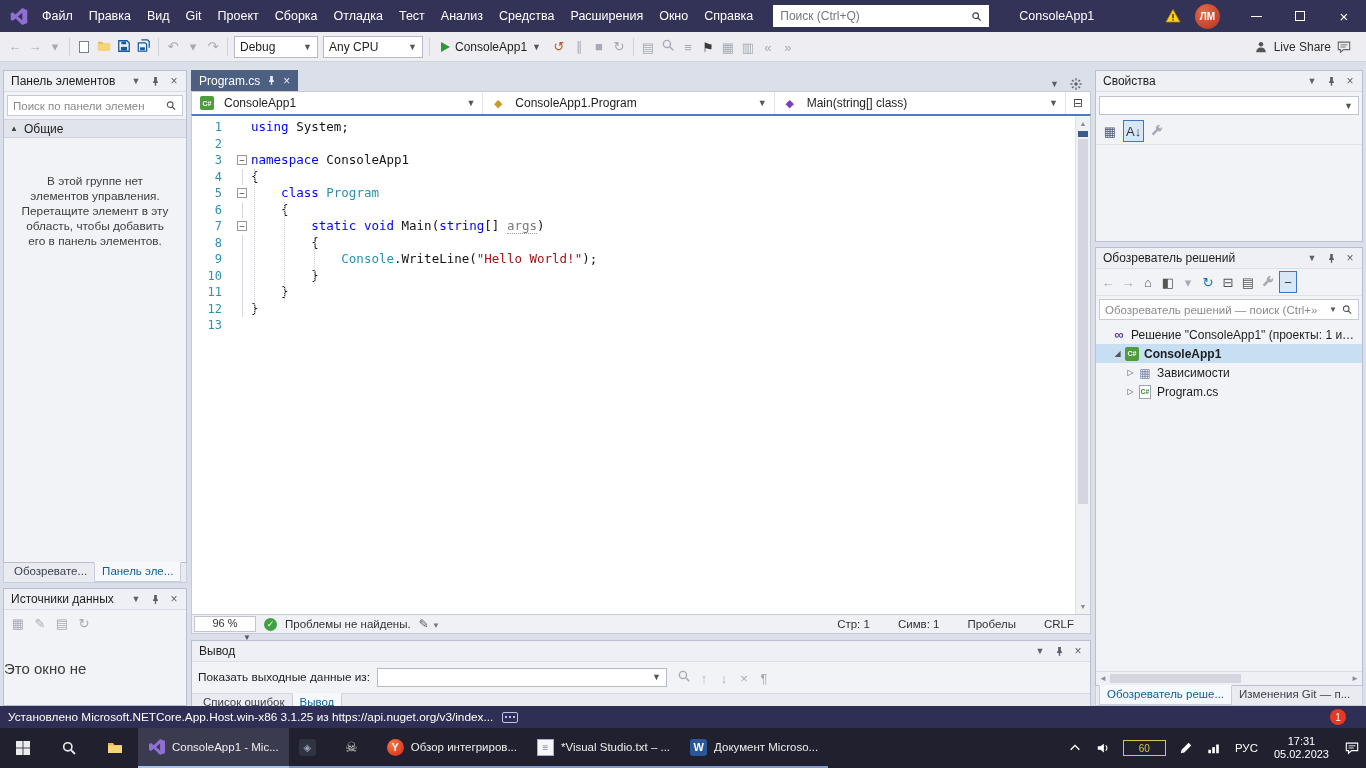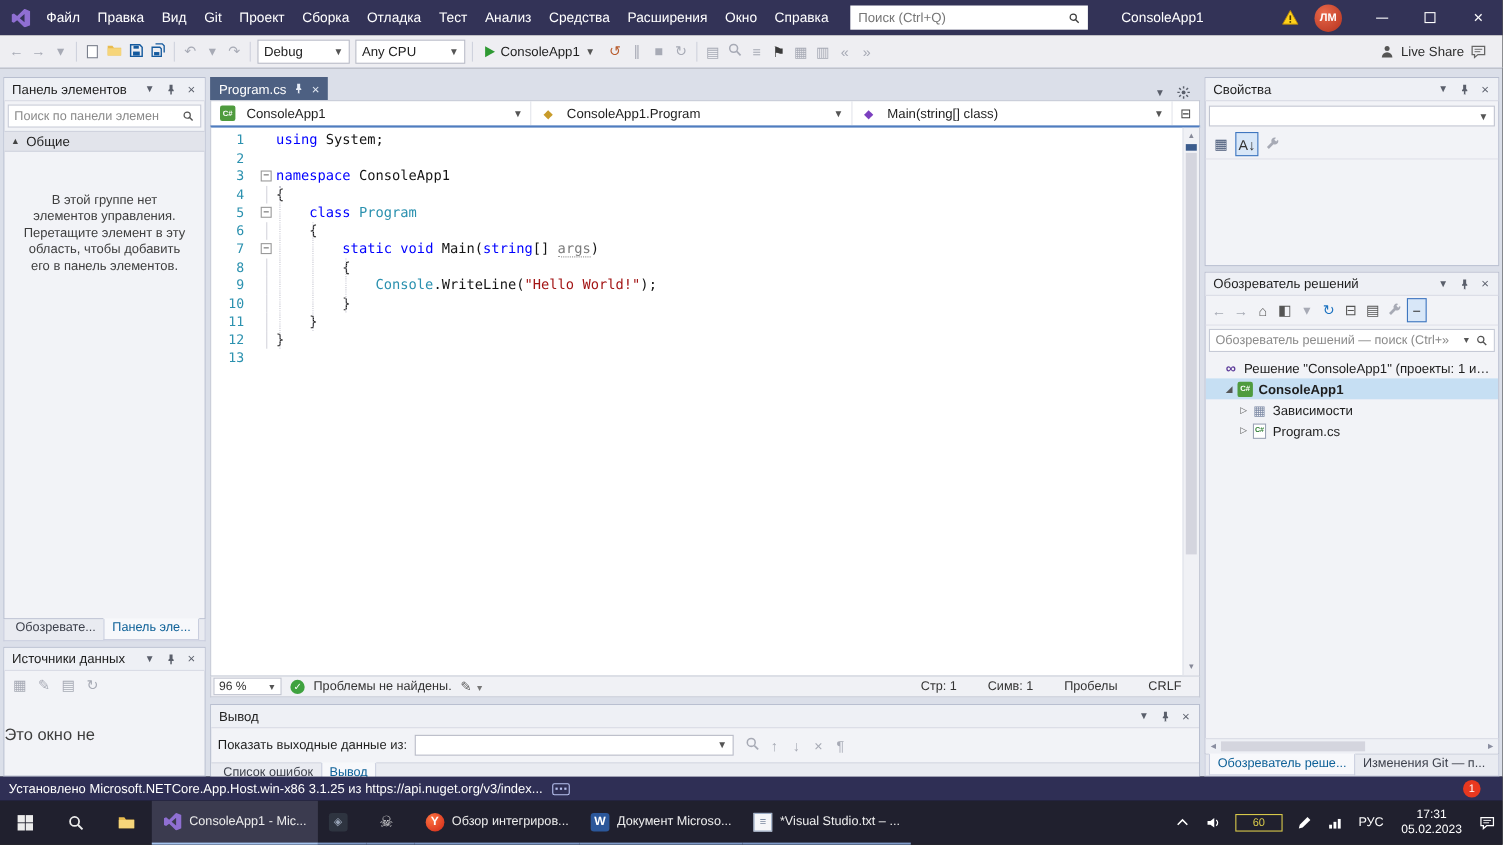--- a/index.html
+++ b/index.html
@@ -87,21 +87,21 @@
 .tok-s{color:#a31515;}
 .tok-u{color:#7b7b7b;border-bottom:1px dotted #9a9a9a;}
 .guide-layer{position:absolute;left:59px;top:3px;bottom:0;pointer-events:none;font-family:"DejaVu Sans Mono","Liberation Mono",monospace;font-size:12.5px;}
 .vguide{position:absolute;border-left:1px dotted #c8c8d2;width:0;display:block;}
 .vscroll{flex:0 0 15px;background:#f0f1f5;border-left:1px solid #e0e2ea;display:flex;flex-direction:column;}
 .vs-arrow{height:15px;display:flex;align-items:center;justify-content:center;font-size:7px;color:#868998;}
 .vs-track{flex:1;position:relative;}
 .vs-marker{position:absolute;top:0;left:2px;right:2px;height:6px;background:#3a5b8c;}
 .vs-thumb{position:absolute;top:8px;left:2px;right:2px;height:78%;background:#d4d5de;}
 .estatus{flex:0 0 19px;background:#f0f1f5;border:1px solid #c6cad6;border-top:none;display:flex;align-items:center;font-size:11.5px;color:#333;gap:8px;padding:0 2px;}
-.zoomcombo{width:62px;height:16px;background:#fff;border:1px solid #c0c4d0;display:flex;align-items:center;padding:0 4px;gap:4px;font-size:11px;}
+.zoomcombo{width:62px;height:16px;background:#fff;border:1px solid #c0c4d0;display:flex;align-items:center;padding:0 4px;gap:4px;font-size:11px;flex-direction:column;}
 .zoomcombo .chev{margin-left:auto;font-size:8px;color:#555;}
 .okball{width:13px;height:13px;border-radius:50%;background:#3fa23f;color:#fff;font-size:9px;display:flex;align-items:center;justify-content:center;flex:0 0 13px;}
 .pencil{color:#555;font-size:12px;}
 .est-right{margin-left:auto;display:flex;}
 .est-item{padding:0 14px;white-space:nowrap;}
 .output{flex:0 0 66px;margin-top:6px;}
 .outrow{display:flex;align-items:center;gap:7px;padding:3px 6px;}
 .outlabel{font-size:11.8px;white-space:nowrap;}
 .outcombo{flex:0 0 290px;height:19px;}
 .outtabs{margin-top:auto;display:flex;background:#e9ebf1;border-top:1px solid #d5d8e2;padding-left:4px;}
@@ -706,26 +706,26 @@
           <span class="tki app-dark"></span>
         </div>
         <div class="task running">
           <span class="tki skull"></span>
         </div>
         <div class="task running">
           <span class="tki browser"></span>
           <span class="tklabel">Обзор интегриров...</span>
         </div>
         <div class="task running">
+          <span class="tki notepad"></span>
+          <span class="tklabel">*Visual Studio.txt – ...</span>
+        </div>
+        <div class="task running">
           <span class="tki word"></span>
           <span class="tklabel">Документ Microso...</span>
-        </div>
-        <div class="task running">
-          <span class="tki notepad"></span>
-          <span class="tklabel">*Visual Studio.txt – ...</span>
         </div>
       </div>
     <div class="tray">
       <span class="tray-item">
           <svg class="svg-i" viewBox="0 0 16 16">
             <use href="#s-chevup"></use>
           </svg>
         </span>
       <span class="tray-item">
           <svg class="svg-i" viewBox="0 0 16 16">

